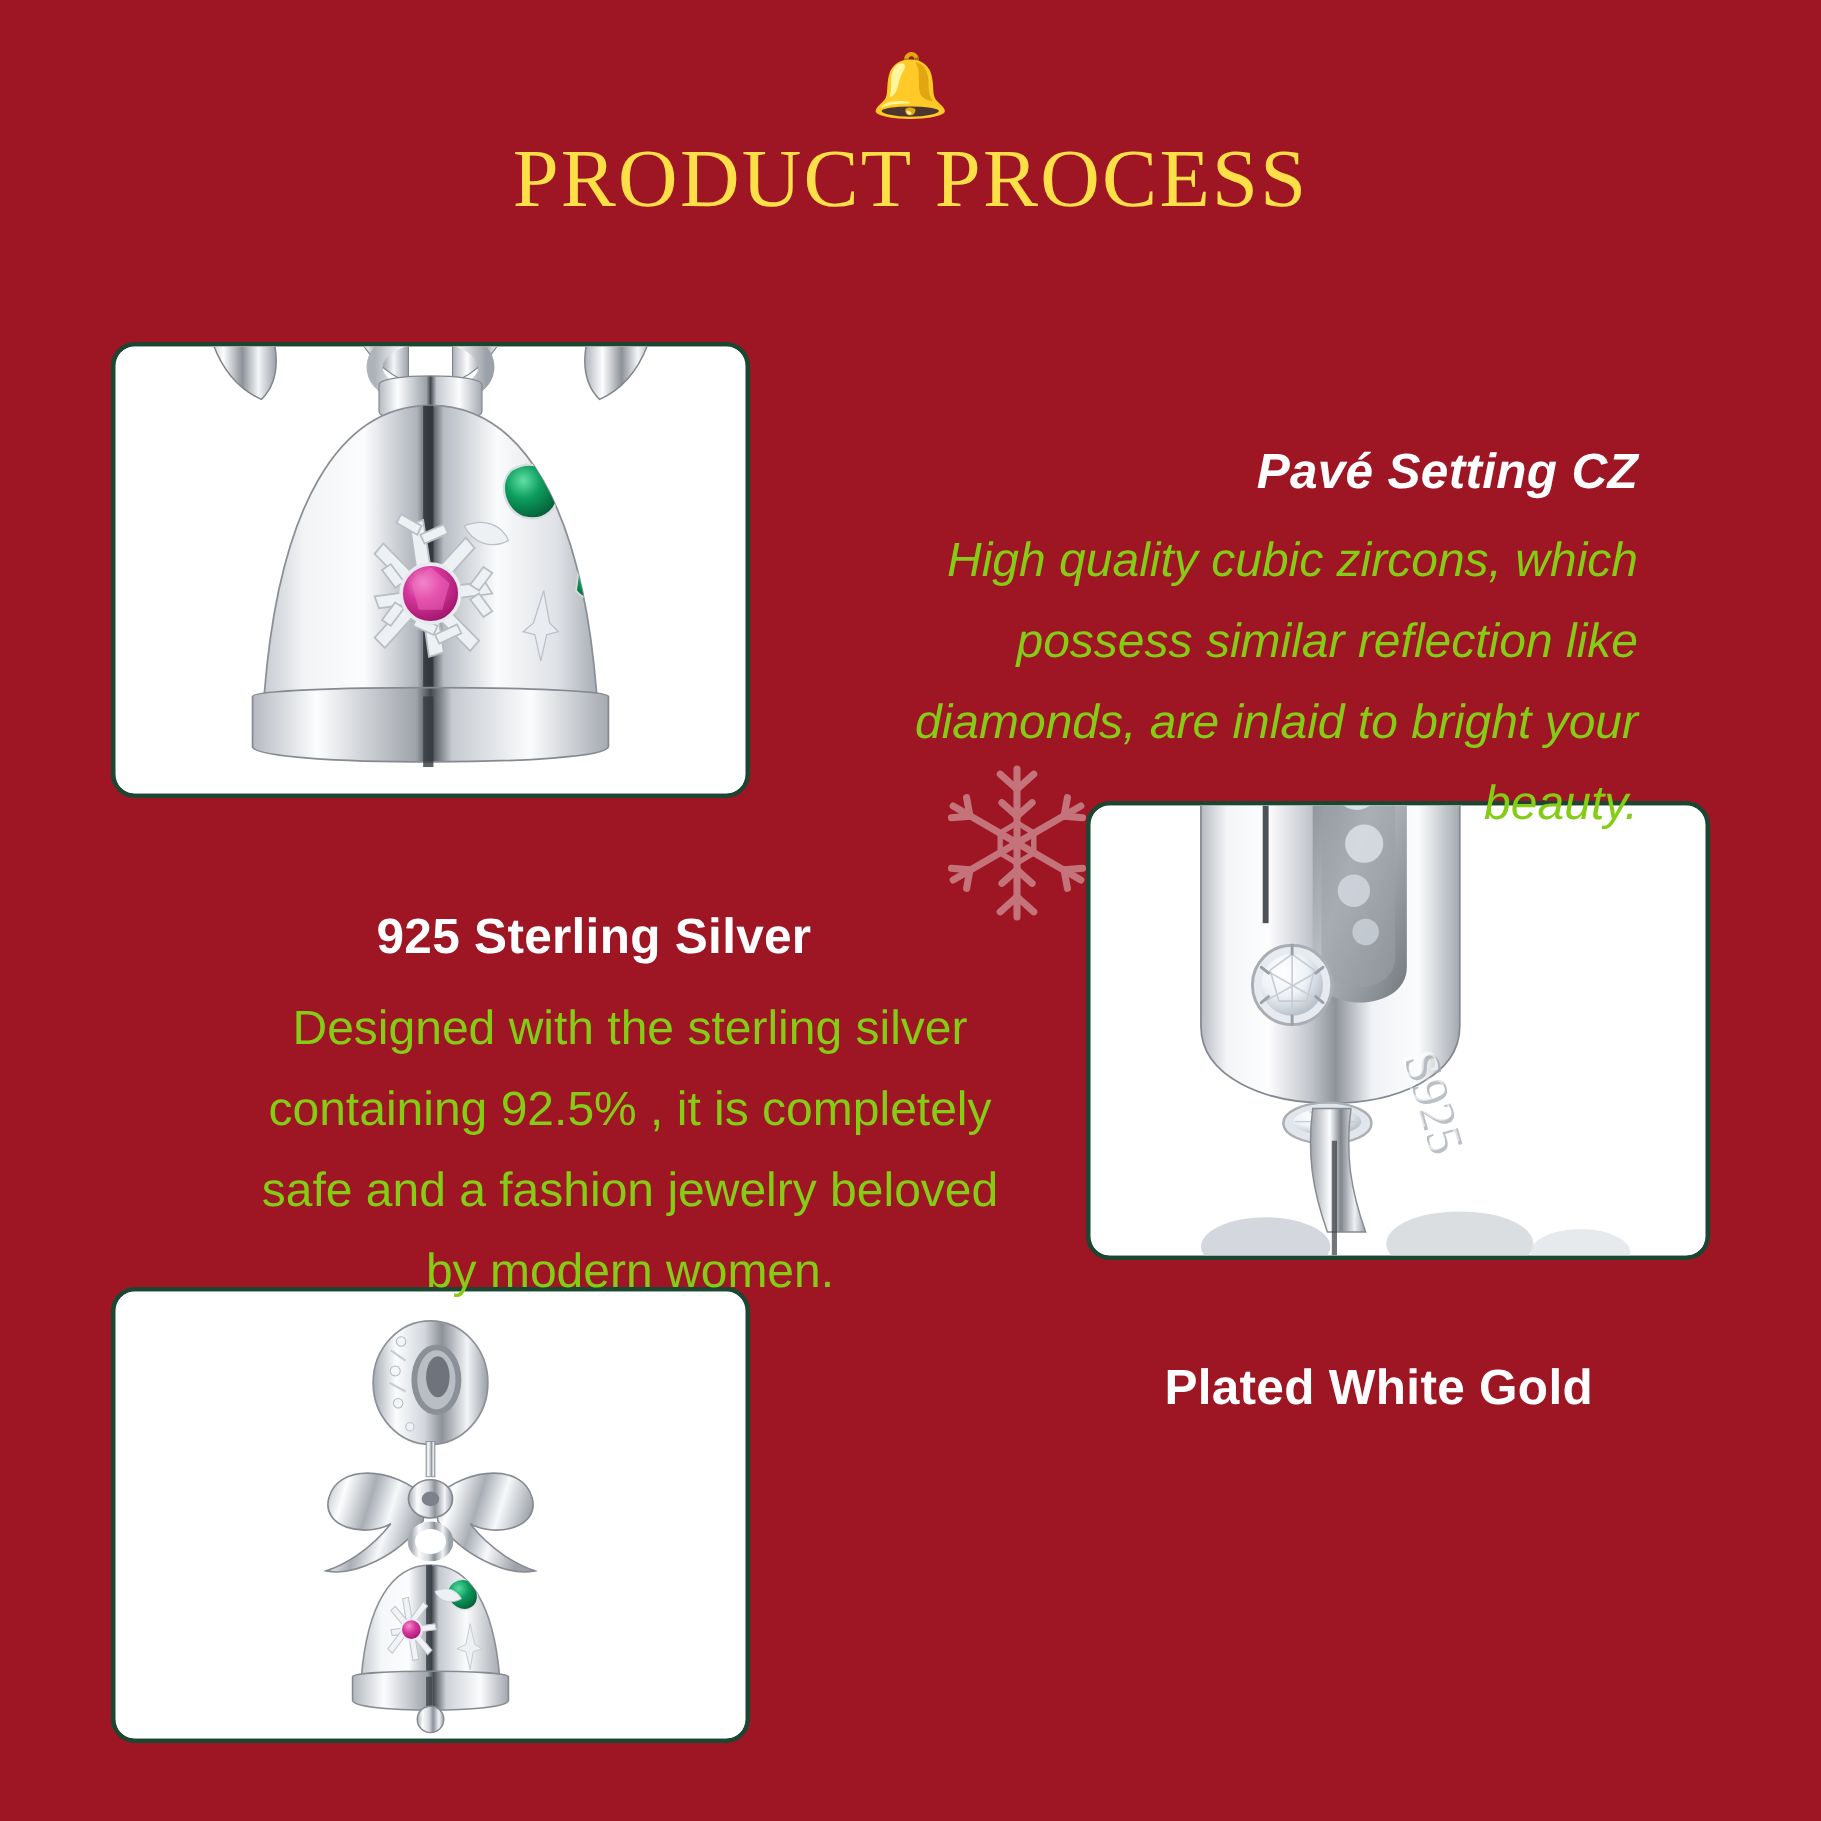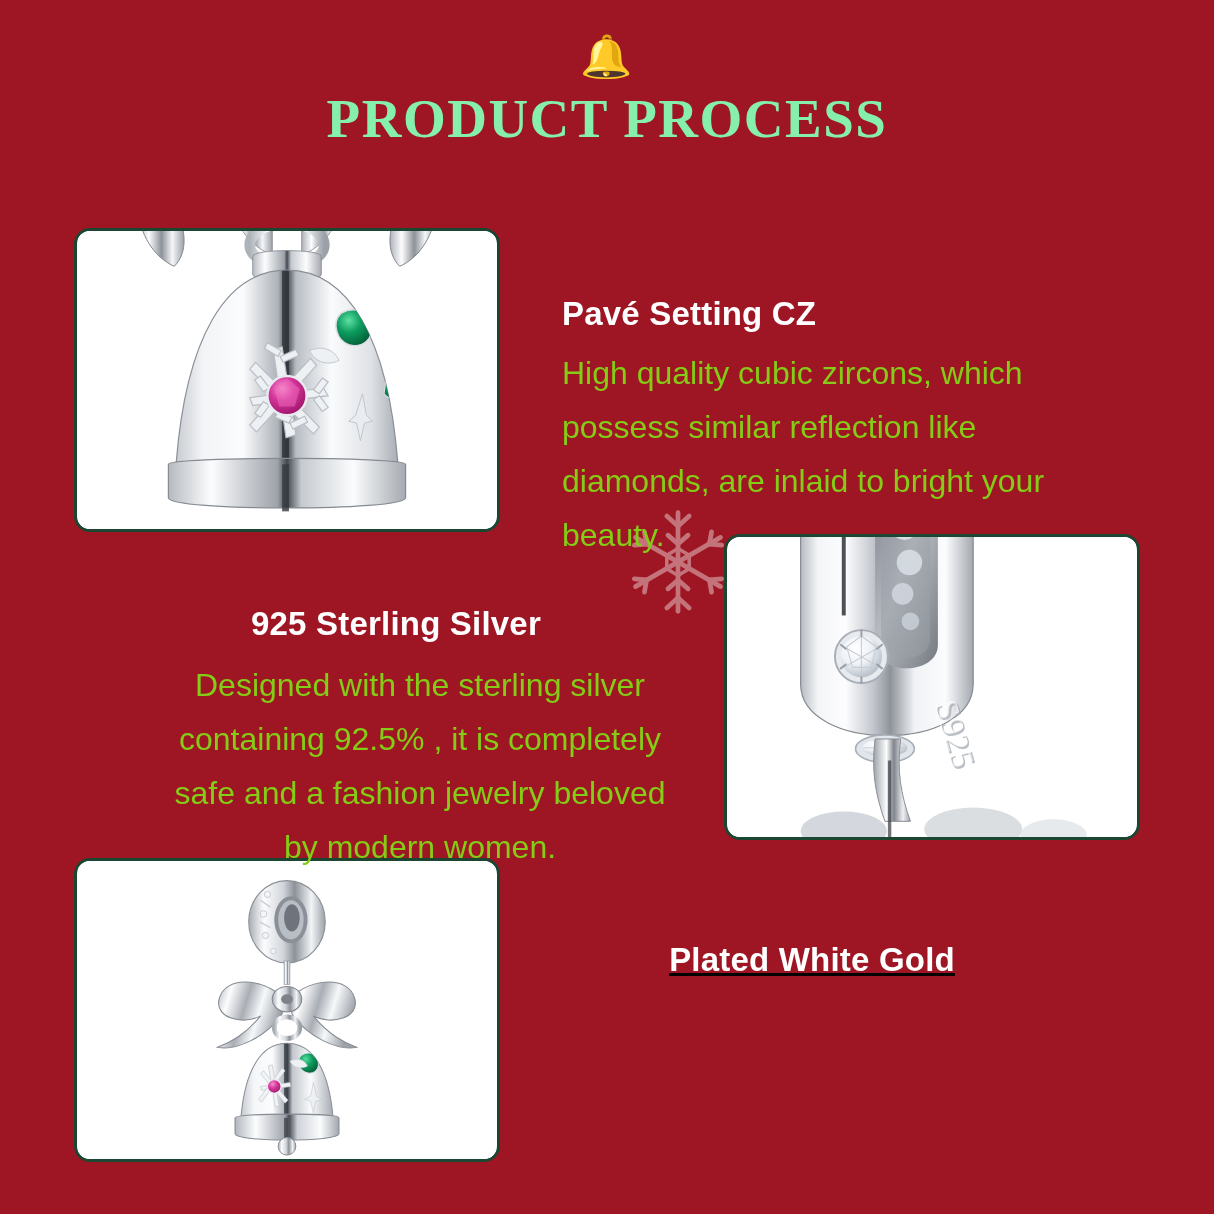--- a/index.html
+++ b/index.html
@@ -25,24 +25,24 @@
     text-align: center;
   }
   .bells-emoji {
     font-size: 42px;
     line-height: 46px;
     display: block;
     height: 48px;
   }
   .page-title {
     font-family: "Liberation Serif", serif;
-    font-weight: bold;
+    font-weight: normal;
     font-size: 55px;
     letter-spacing: 1.5px;
-    color: #86efac;
+    color: #fde047;
     line-height: 62px;
     margin-top: 6px;
   }
 
   
   .snowflake-deco {
     position: absolute;
     left: 622px;
     top: 506px;
     width: 112px;
@@ -61,23 +61,23 @@
     z-index: 2;
   }
   .card-1 { left: 74px;  top: 228px; width: 426px; height: 304px; }
   .card-2 { left: 724px; top: 534px; width: 416px; height: 306px; }
   .card-3 { left: 74px;  top: 858px; width: 426px; height: 304px; }
 
   .photo-card svg { display: block; width: 100%; height: 100%; }
 
   
   .text-block { position: absolute; z-index: 3; }
-  .block-1 { left: 562px; top: 294px;  width: 530px; text-align: left; }
+  .block-1 { left: 562px; top: 294px;  width: 530px; text-align: right; font-style: italic; }
   .block-2 { left: 118px; top: 604px;  width: 556px; text-align: center; }
-  .block-3 { left: 562px; top: 940px;  width: 500px; text-align: center; text-decoration: underline; }
+  .block-3 { left: 562px; top: 905px;  width: 500px; text-align: right; }
 
   .feature-title {
     color: #ffffff;
     font-size: 33px;
     font-weight: bold;
     line-height: 40px;
     letter-spacing: 0.2px;
   }
   .feature-desc {
     color: #84cc16;

